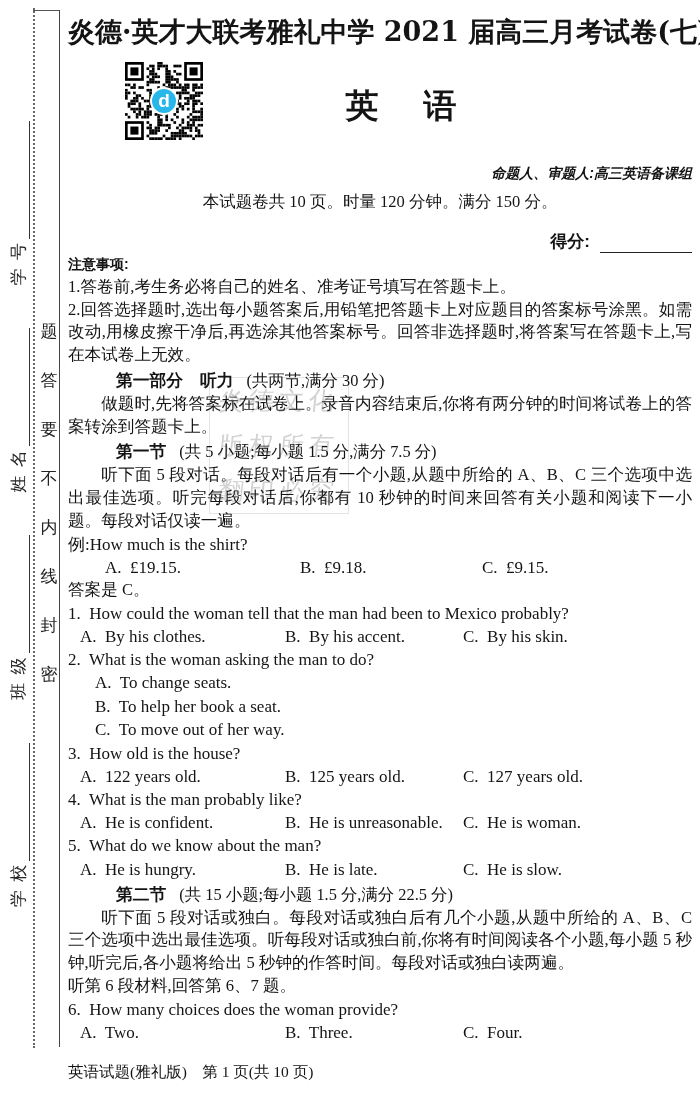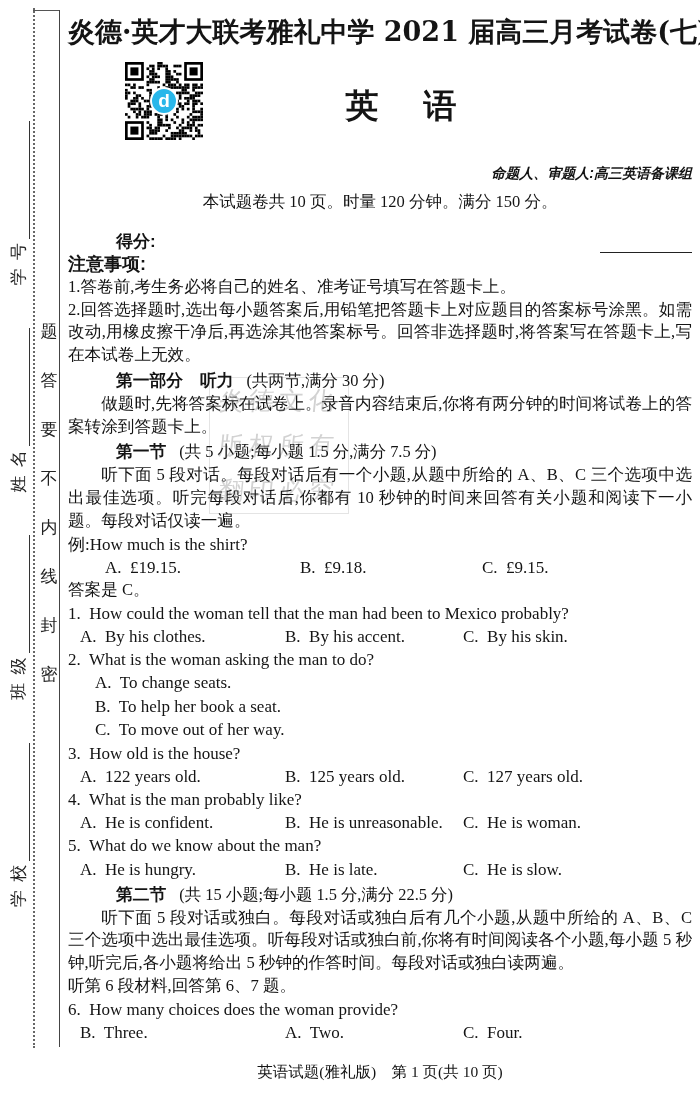--- a/index.html
+++ b/index.html
@@ -49,38 +49,38 @@
   .qr svg { width:100%; height:100%; display:block; }
   .qr-logo {
     position:absolute; left:27px; top:25px; width:28px; height:28px; border-radius:50%;
     background:#29b7ea; color:#fff; display:flex; align-items:center; justify-content:center;
     font-family:"Liberation Sans","DejaVu Sans",sans-serif; font-weight:bold; font-size:19px;
     border:2px solid #fff; box-sizing:border-box;
   }
   .subject { margin-top:36px; font-size:33px; line-height:40px; text-align:center; letter-spacing:6px; }
   .setters { margin-top:36px; font-size:14px; line-height:22px; text-align:right;font-style:italic; }
   .info    { margin-top:7px;  font-size:16.5px; line-height:22px; text-align:center; }
-  .score-row { margin-top:17px; height:23px; display:flex; justify-content:space-between; align-items:flex-end; }
+  .score-row { margin-top:17px; height:23px; display:flex; justify-content:flex-end; align-items:flex-end;gap:8px; }
   .score-label { font-size:17px; }
   .score-blank { display:inline-block; width:92px; height:3px; border-bottom:1.4px solid #222; margin-left:2px; }
 
   .content p { margin:0; }
   .cj   { font-size:16.6px; line-height:22.8px; text-align:justify; }
   .ind  { text-indent:2em; }
-  .nh   { font-size:18px; line-height:22.8px; }
+  .nh   { font-size:14px; line-height:22.8px; }
   .head { font-size:16.8px; line-height:22.8px; margin-top:3px !important; }
   .head .note { margin-left:13px; font-weight:normal; font-size:16.4px; }
   .q    { font-size:17px; line-height:23.2px; white-space:pre-wrap; }
   .opt-row { display:grid; grid-template-columns:205px 178px 1fr; margin-left:12px; font-size:17px; line-height:23.2px; }
   .opt-row.ex { margin-left:37px; grid-template-columns:195px 182px 1fr; }
   .opt  { white-space:pre-wrap; }
   .opt-stack { font-size:17px; line-height:23.4px; }
   .opt-stack .opt { display:block; margin-left:27px; }
 
-  .footer { position:absolute; left:68px; top:1062px; width:624px; text-align:center; font-size:15.5px; z-index:1; }
+  .footer { position:absolute; left:68px; top:1062px; width:624px; text-align:left; font-size:15.5px; z-index:1; }
 </style>
 </head>
 <body>
 
 <div class="page">
 
   <div class="m-fields">
     <span class="m-field">
       <span class="f-label">学 校</span>
       <span class="f-blank"></span>
@@ -476,20 +476,20 @@
       <span class="opt">B.  He is late.</span>
       <span class="opt">C.  He is slow.</span>
     </div>
 
     <p class="head"><span class="heiti">第二节</span><span class="note">(共 15 小题;每小题 1.5 分,满分 22.5 分)</span></p>
     <p class="cj ind">听下面 5 段对话或独白。每段对话或独白后有几个小题,从题中所给的 A、B、C 三个选项中选出最佳选项。听每段对话或独白前,你将有时间阅读各个小题,每小题 5 秒钟,听完后,各小题将给出 5 秒钟的作答时间。每段对话或独白读两遍。</p>
     <p class="cj">听第 6 段材料,回答第 6、7 题。</p>
 
     <p class="q">6.  How many choices does the woman provide?</p>
     <div class="opt-row">
+      <span class="opt">A.  Two.</span>
       <span class="opt">B.  Three.</span>
-      <span class="opt">A.  Two.</span>
       <span class="opt">C.  Four.</span>
     </div>
   </div>
 
   <div class="footer">英语试题(雅礼版)　第 1 页(共 10 页)</div>
 </div>
 
 </body></html>

